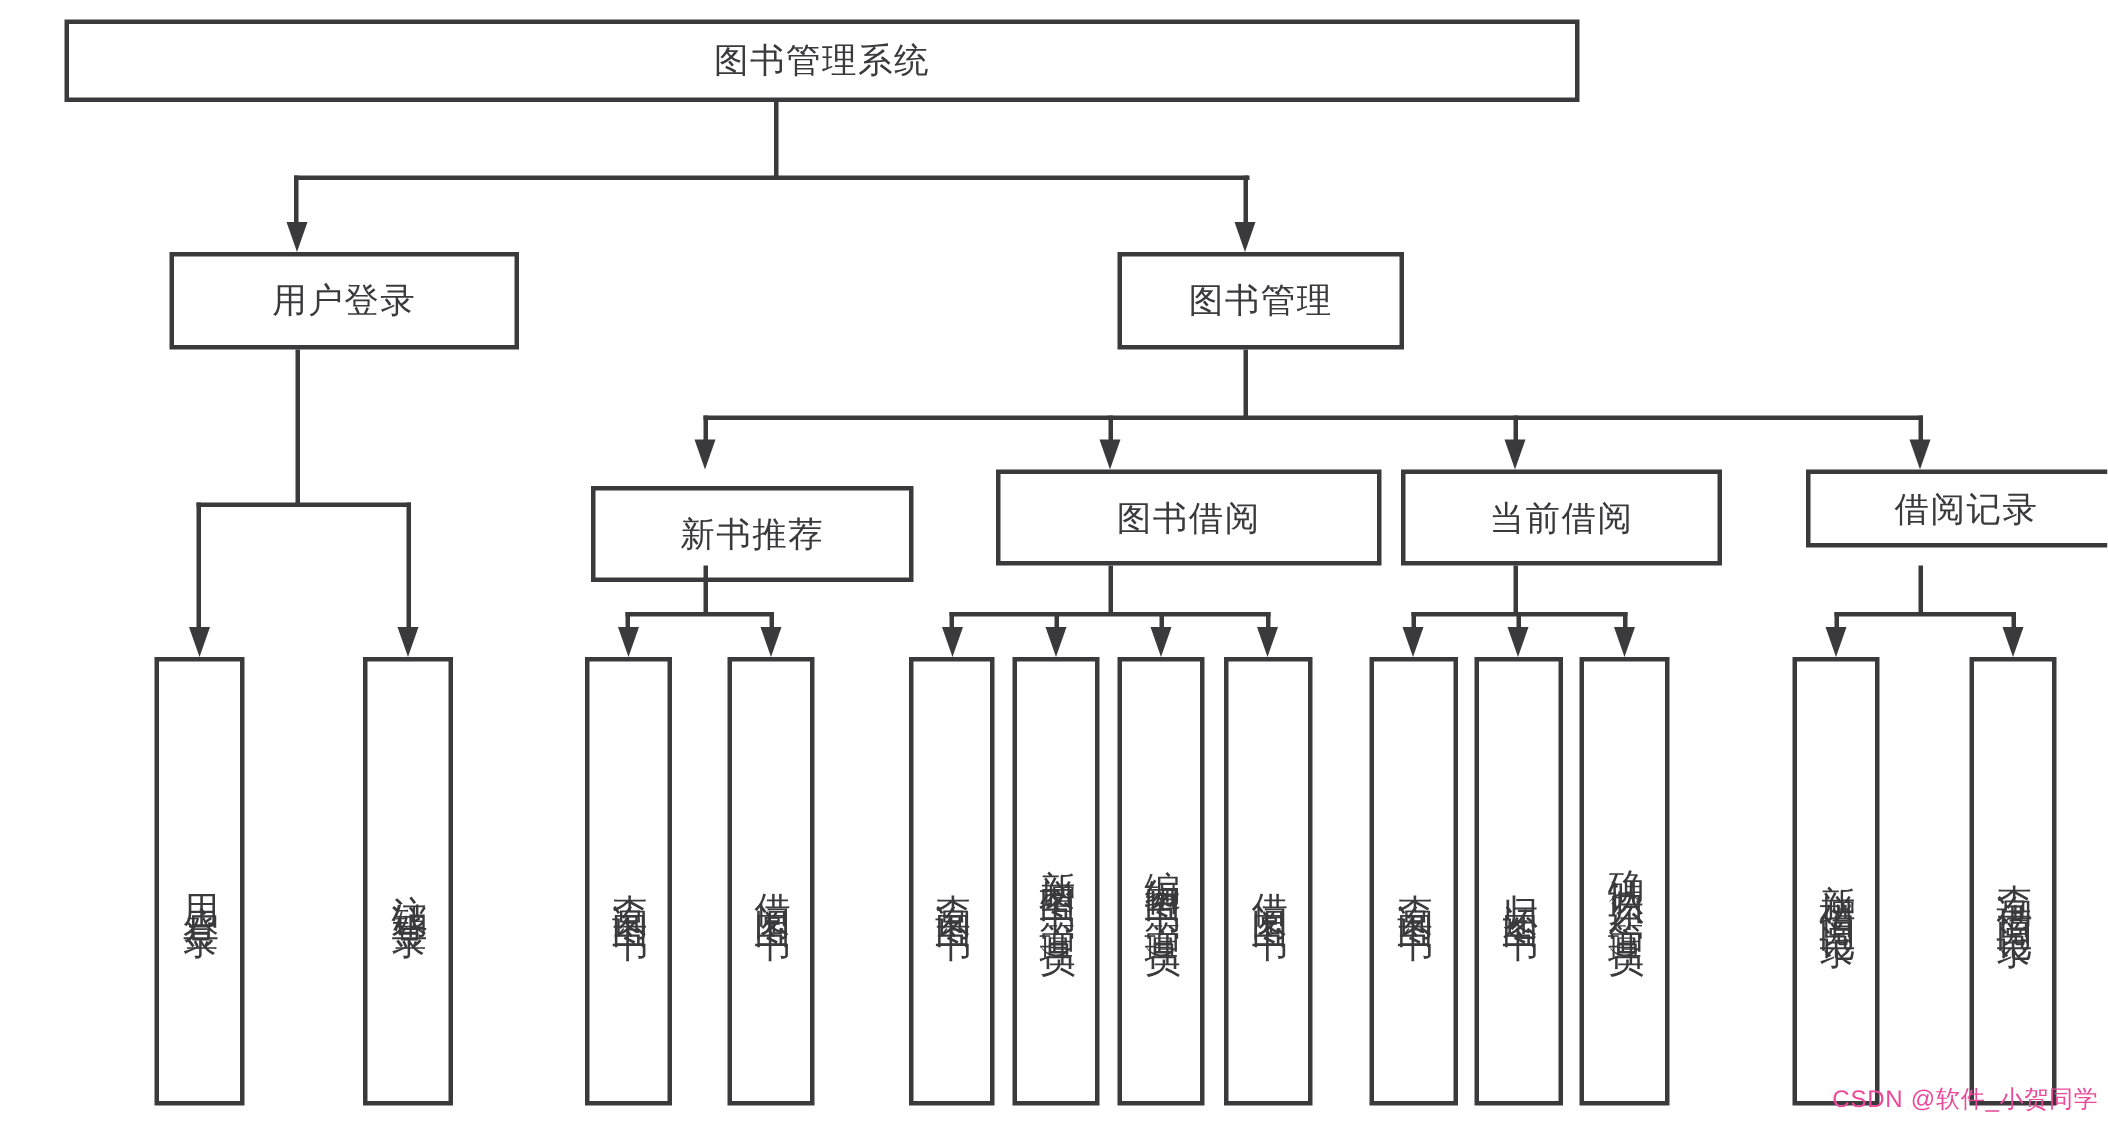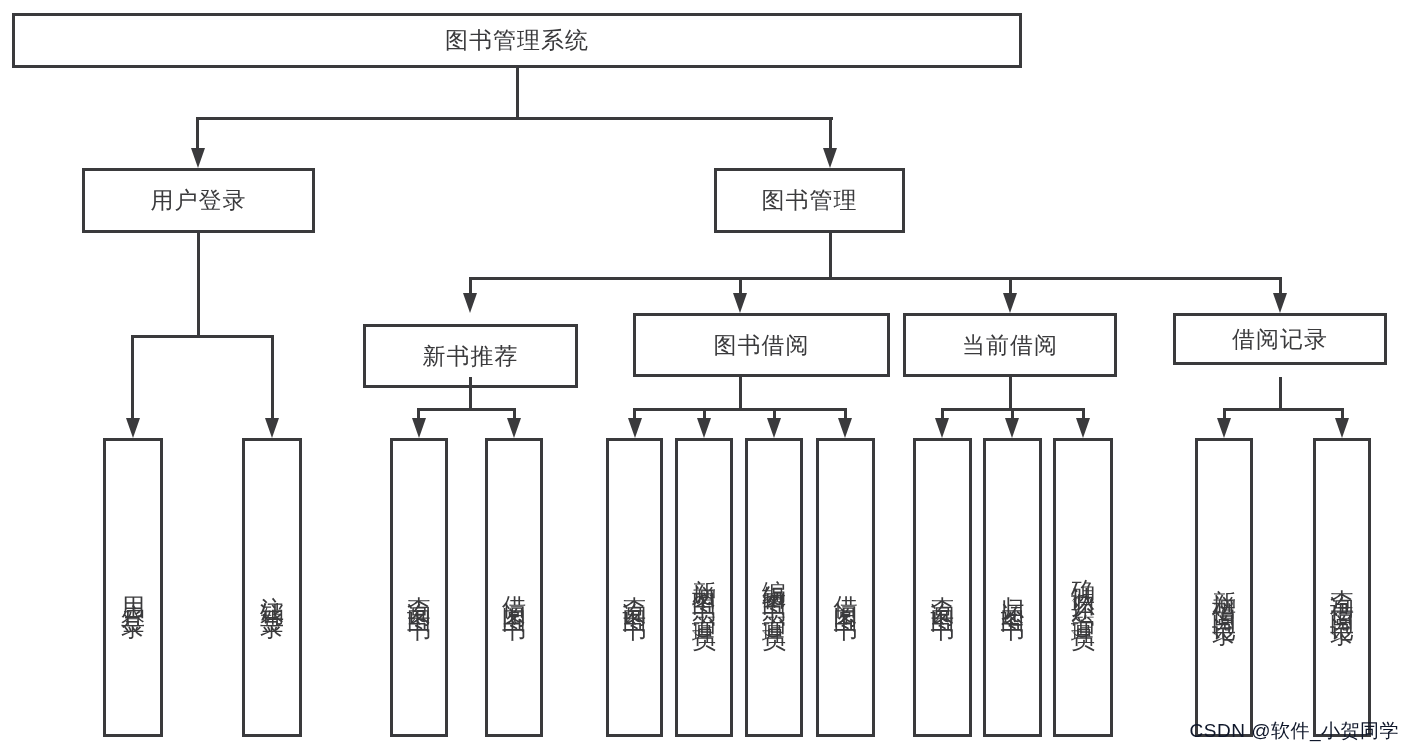--- a/index.html
+++ b/index.html
@@ -16,20 +16,21 @@
     overflow:hidden;
   }
   
   .box{
     position:absolute;
     border:3px solid var(--ink);
     background:#fff;
     display:flex;align-items:center;justify-content:center;
     font-size:23px;letter-spacing:1px;
     box-sizing:border-box;
+    margin-left:31px;
   }
   
   .vbox{
     position:absolute;
     border:3px solid var(--ink);
     background:#fff;
     display:flex;align-items:center;justify-content:center;
     writing-mode:vertical-rl;
     font-size:24px;letter-spacing:7px;
     box-sizing:border-box;
@@ -37,21 +38,21 @@
   }
   .line{position:absolute;background:var(--ink);}
   .head{
     position:absolute;width:0;height:0;
     border-left:7px solid transparent;
     border-right:7px solid transparent;
     border-top:20px solid var(--ink);
   }
   .watermark{
     position:absolute;right:6px;bottom:3px;
-    font-size:19px;color:#0f172a;letter-spacing:0.5px;
+    font-size:16px;color:#ec4899;letter-spacing:0.5px;
     z-index:5;white-space:nowrap;
   }
 </style>
 </head>
 <body>
 
 <div class="canvas">
 
   <div class="box" style="left:12px;top:13px;width:1010px;height:55px">
     <span>图书管理系统</span>

